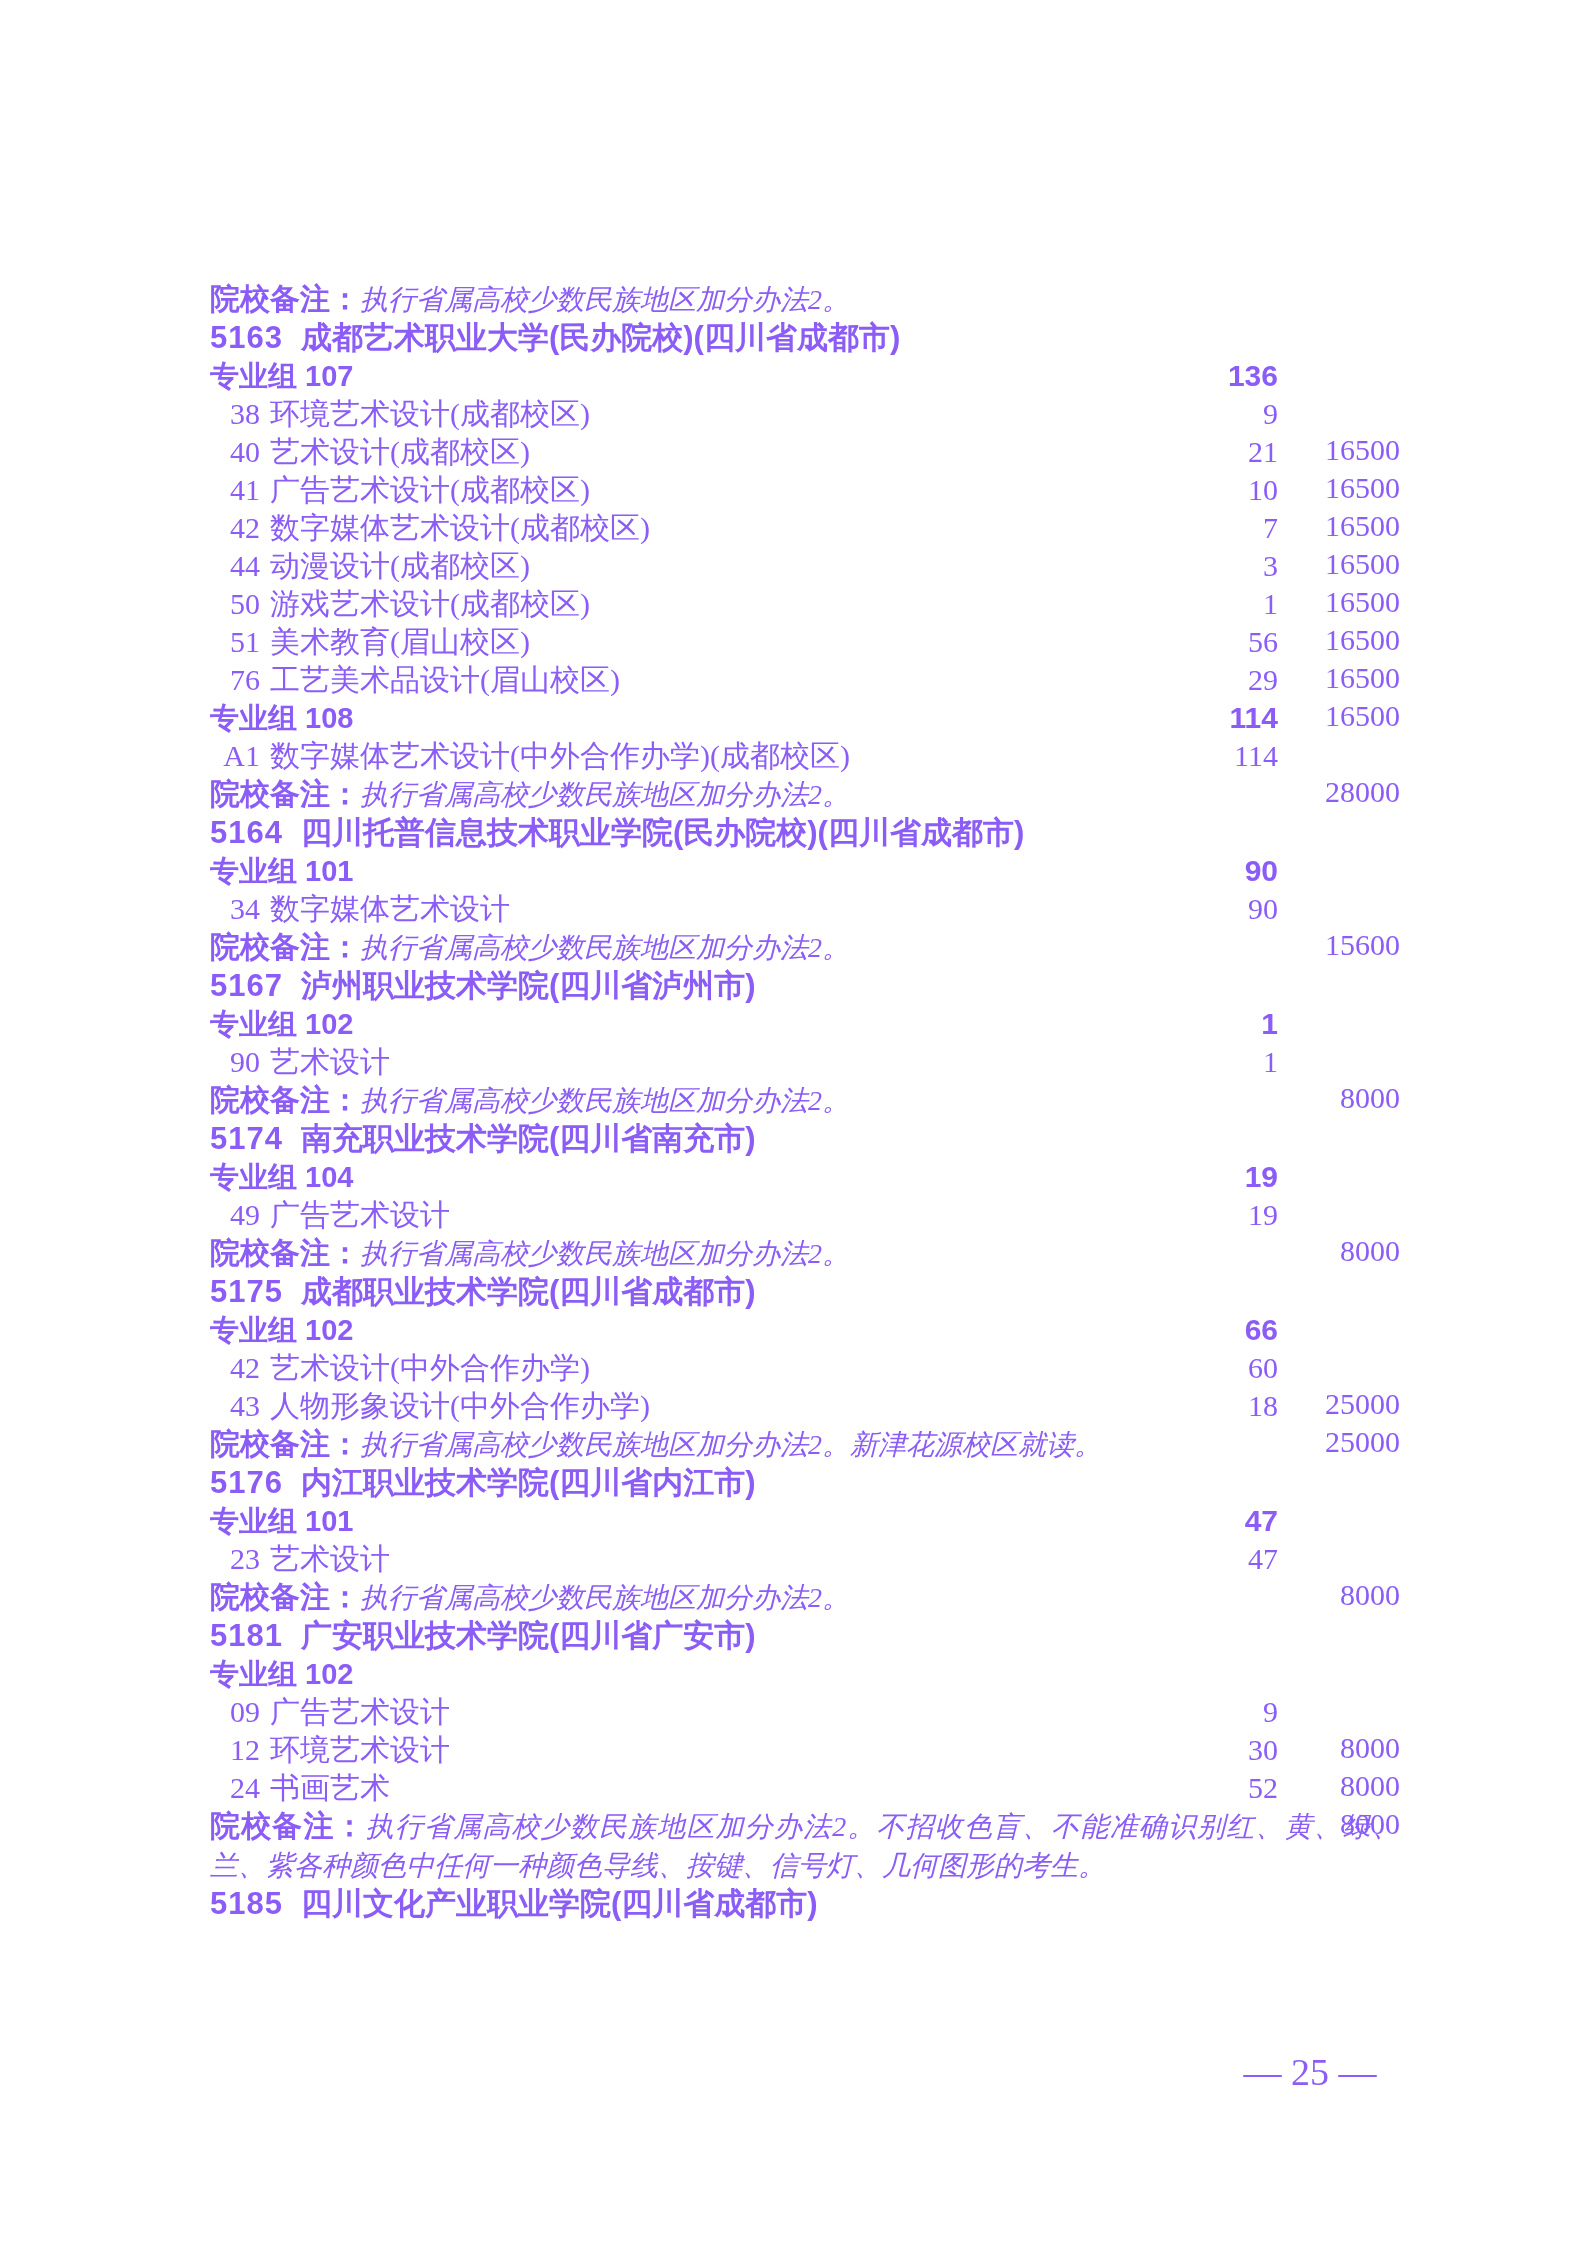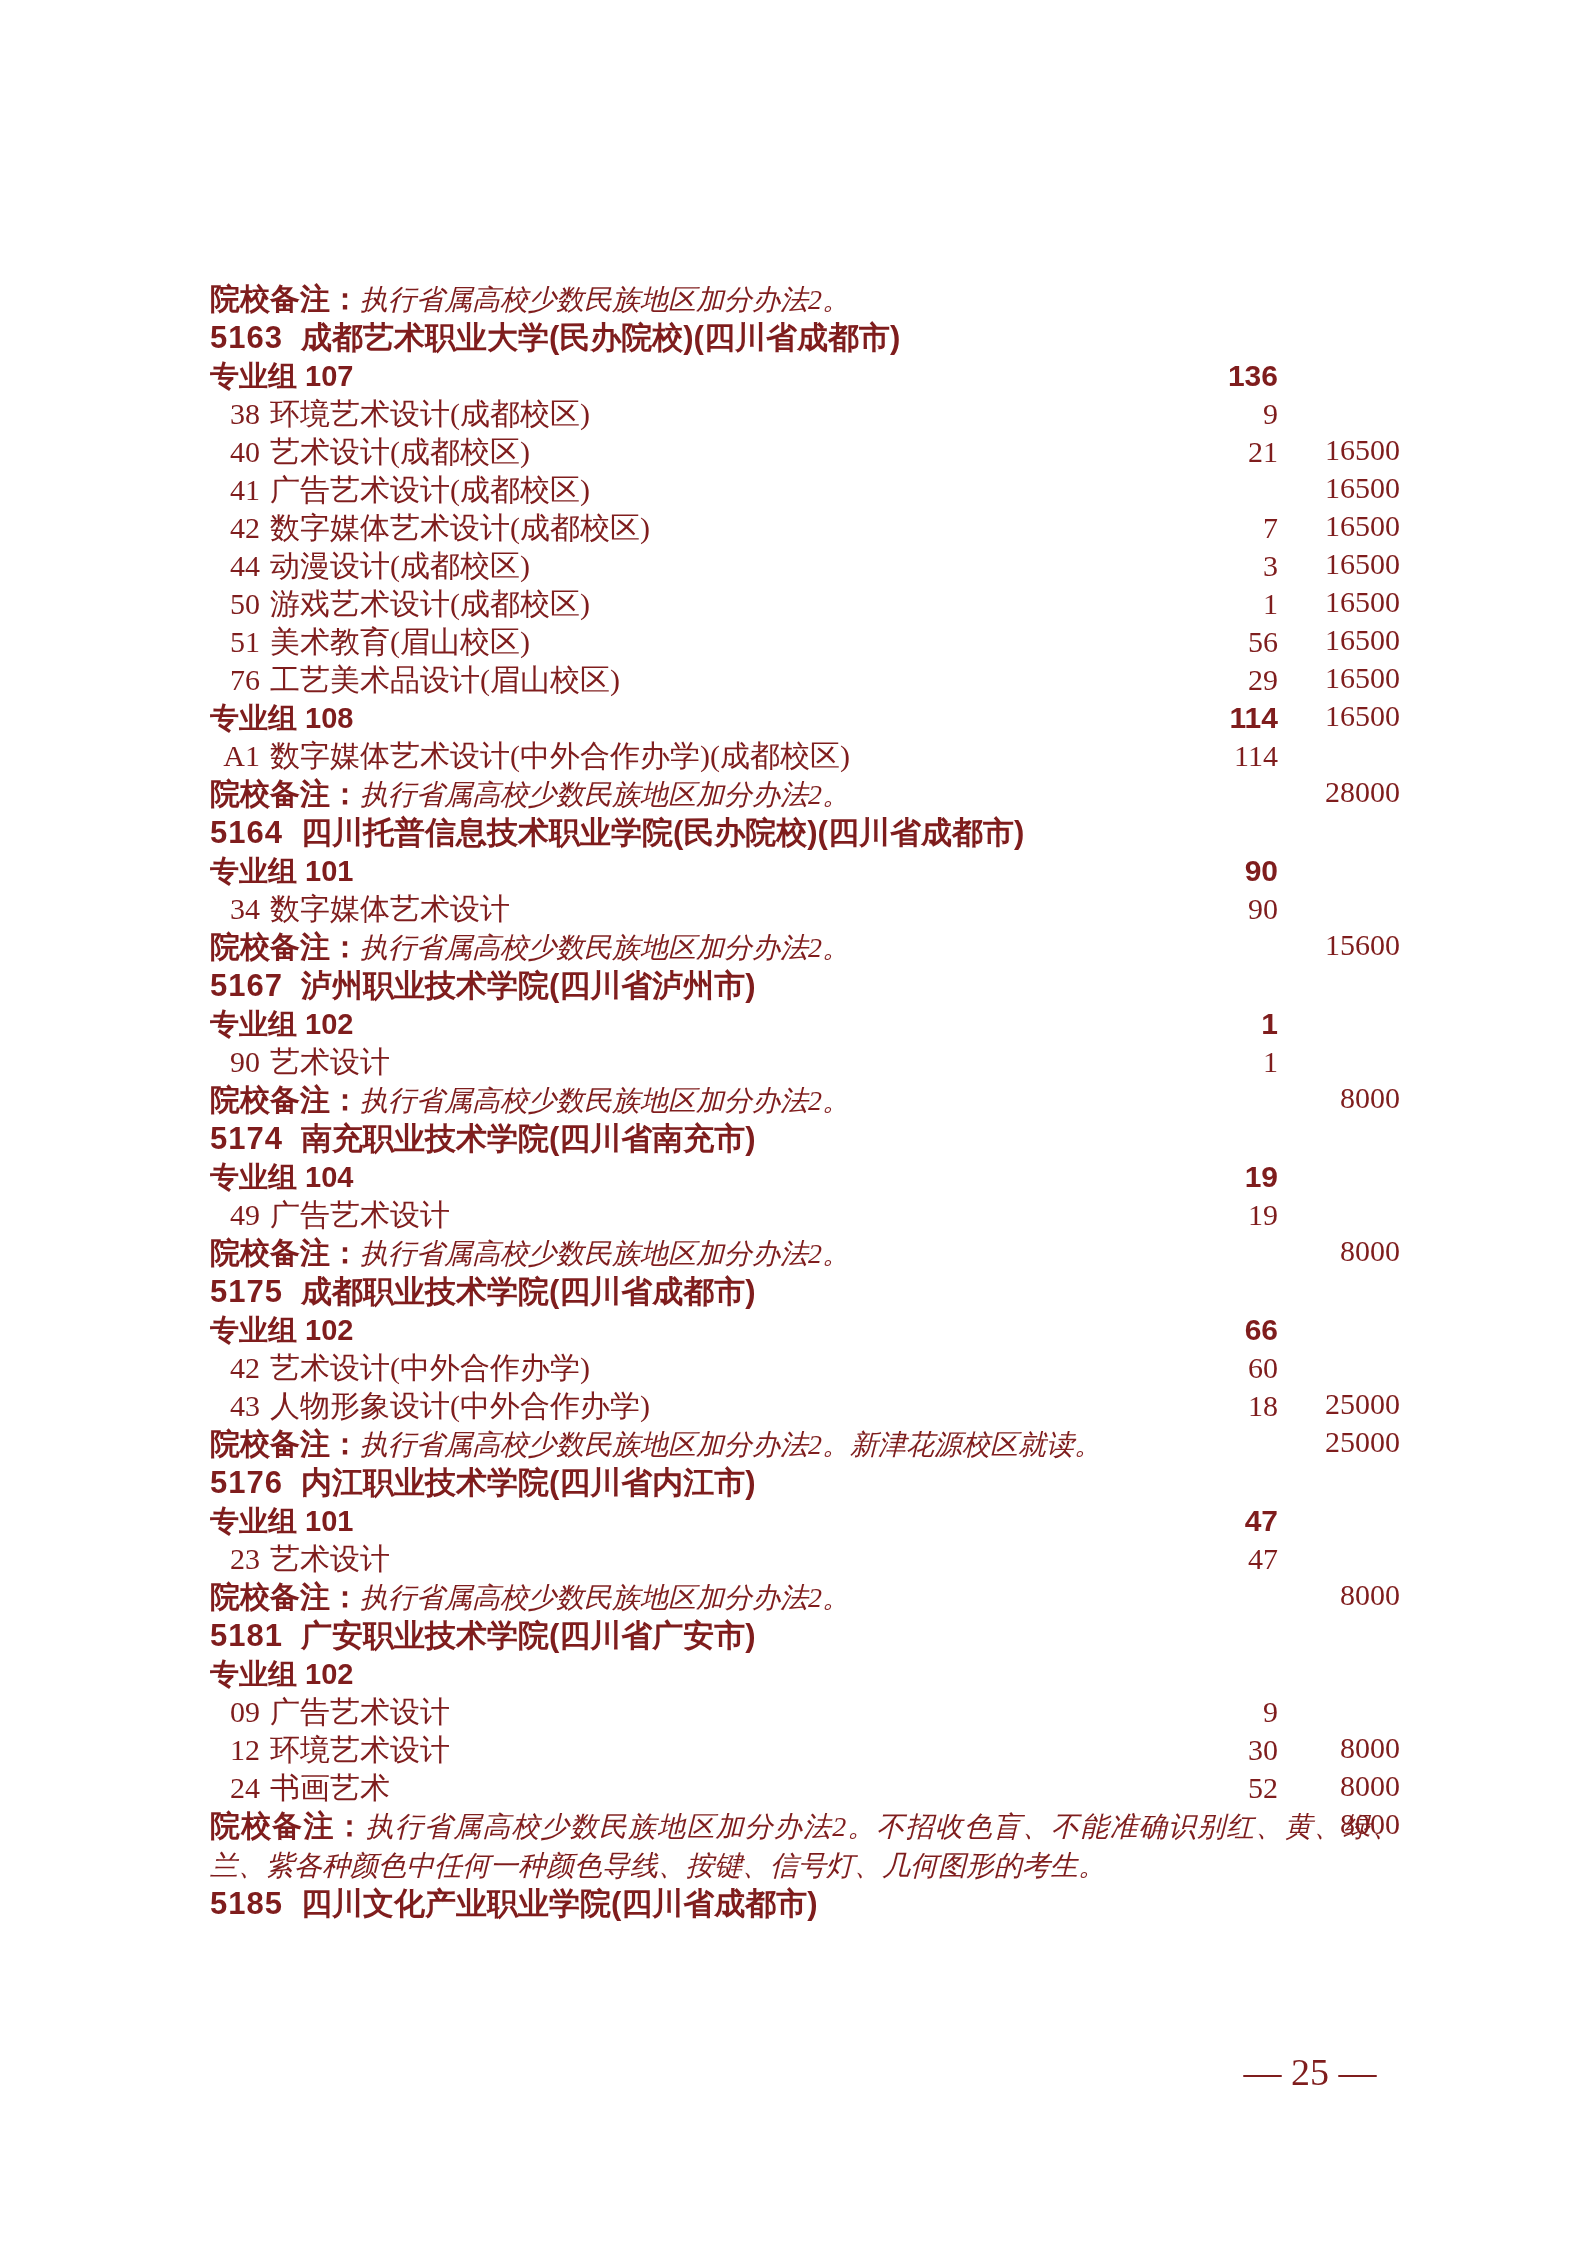--- a/index.html
+++ b/index.html
@@ -1,20 +1,20 @@
 <!DOCTYPE html>
 <html><head>
 <meta charset="utf-8">
 <style>
   html,body { margin:0; padding:0; background:#ffffff; }
   .page {
     position:relative;
     width:1587px; height:2245px;
     background:#ffffff;
-    color:#7f1d1d;
+    color:#8b5cf6;
     overflow:hidden;
   }
   .doc {
     position:absolute;
     left:210px; top:280px;
     width:1190px;
     font-size:30px;
     font-family:"Liberation Serif", serif;
   }
   .doc p, .doc h2, .doc section, .doc div { margin:0; padding:0; }
@@ -68,21 +68,21 @@
 <div class="page">
   <main class="doc">
 
     <p class="line remark"><span class="rlabel">院校备注：</span><span class="rtext">执行省属高校少数民族地区加分办法2。</span></p>
 
     <section class="inst">
       <h2 class="line ihead"><span class="icode">5163</span><span class="iname">成都艺术职业大学(民办院校)(四川省成都市)</span></h2>
       <div class="line gline"><span class="glabel">专业组 107</span><span class="num plan">136</span></div>
       <div class="line mrow"><span class="mcode">38</span><span class="mname">环境艺术设计(成都校区)</span><span class="num plan">9</span><span class="num fee">16500</span></div>
       <div class="line mrow"><span class="mcode">40</span><span class="mname">艺术设计(成都校区)</span><span class="num plan">21</span><span class="num fee">16500</span></div>
-      <div class="line mrow"><span class="mcode">41</span><span class="mname">广告艺术设计(成都校区)</span><span class="num fee">16500</span></div>
+      <div class="line mrow"><span class="mcode">41</span><span class="mname">广告艺术设计(成都校区)</span><span class="num plan">10</span><span class="num fee">16500</span></div>
       <div class="line mrow"><span class="mcode">42</span><span class="mname">数字媒体艺术设计(成都校区)</span><span class="num plan">7</span><span class="num fee">16500</span></div>
       <div class="line mrow"><span class="mcode">44</span><span class="mname">动漫设计(成都校区)</span><span class="num plan">3</span><span class="num fee">16500</span></div>
       <div class="line mrow"><span class="mcode">50</span><span class="mname">游戏艺术设计(成都校区)</span><span class="num plan">1</span><span class="num fee">16500</span></div>
       <div class="line mrow"><span class="mcode">51</span><span class="mname">美术教育(眉山校区)</span><span class="num plan">56</span><span class="num fee">16500</span></div>
       <div class="line mrow"><span class="mcode">76</span><span class="mname">工艺美术品设计(眉山校区)</span><span class="num plan">29</span><span class="num fee">16500</span></div>
       <div class="line gline"><span class="glabel">专业组 108</span><span class="num plan">114</span></div>
       <div class="line mrow"><span class="mcode">A1</span><span class="mname">数字媒体艺术设计(中外合作办学)(成都校区)</span><span class="num plan">114</span><span class="num fee">28000</span></div>
       <p class="line remark"><span class="rlabel">院校备注：</span><span class="rtext">执行省属高校少数民族地区加分办法2。</span></p>
     </section>
 

